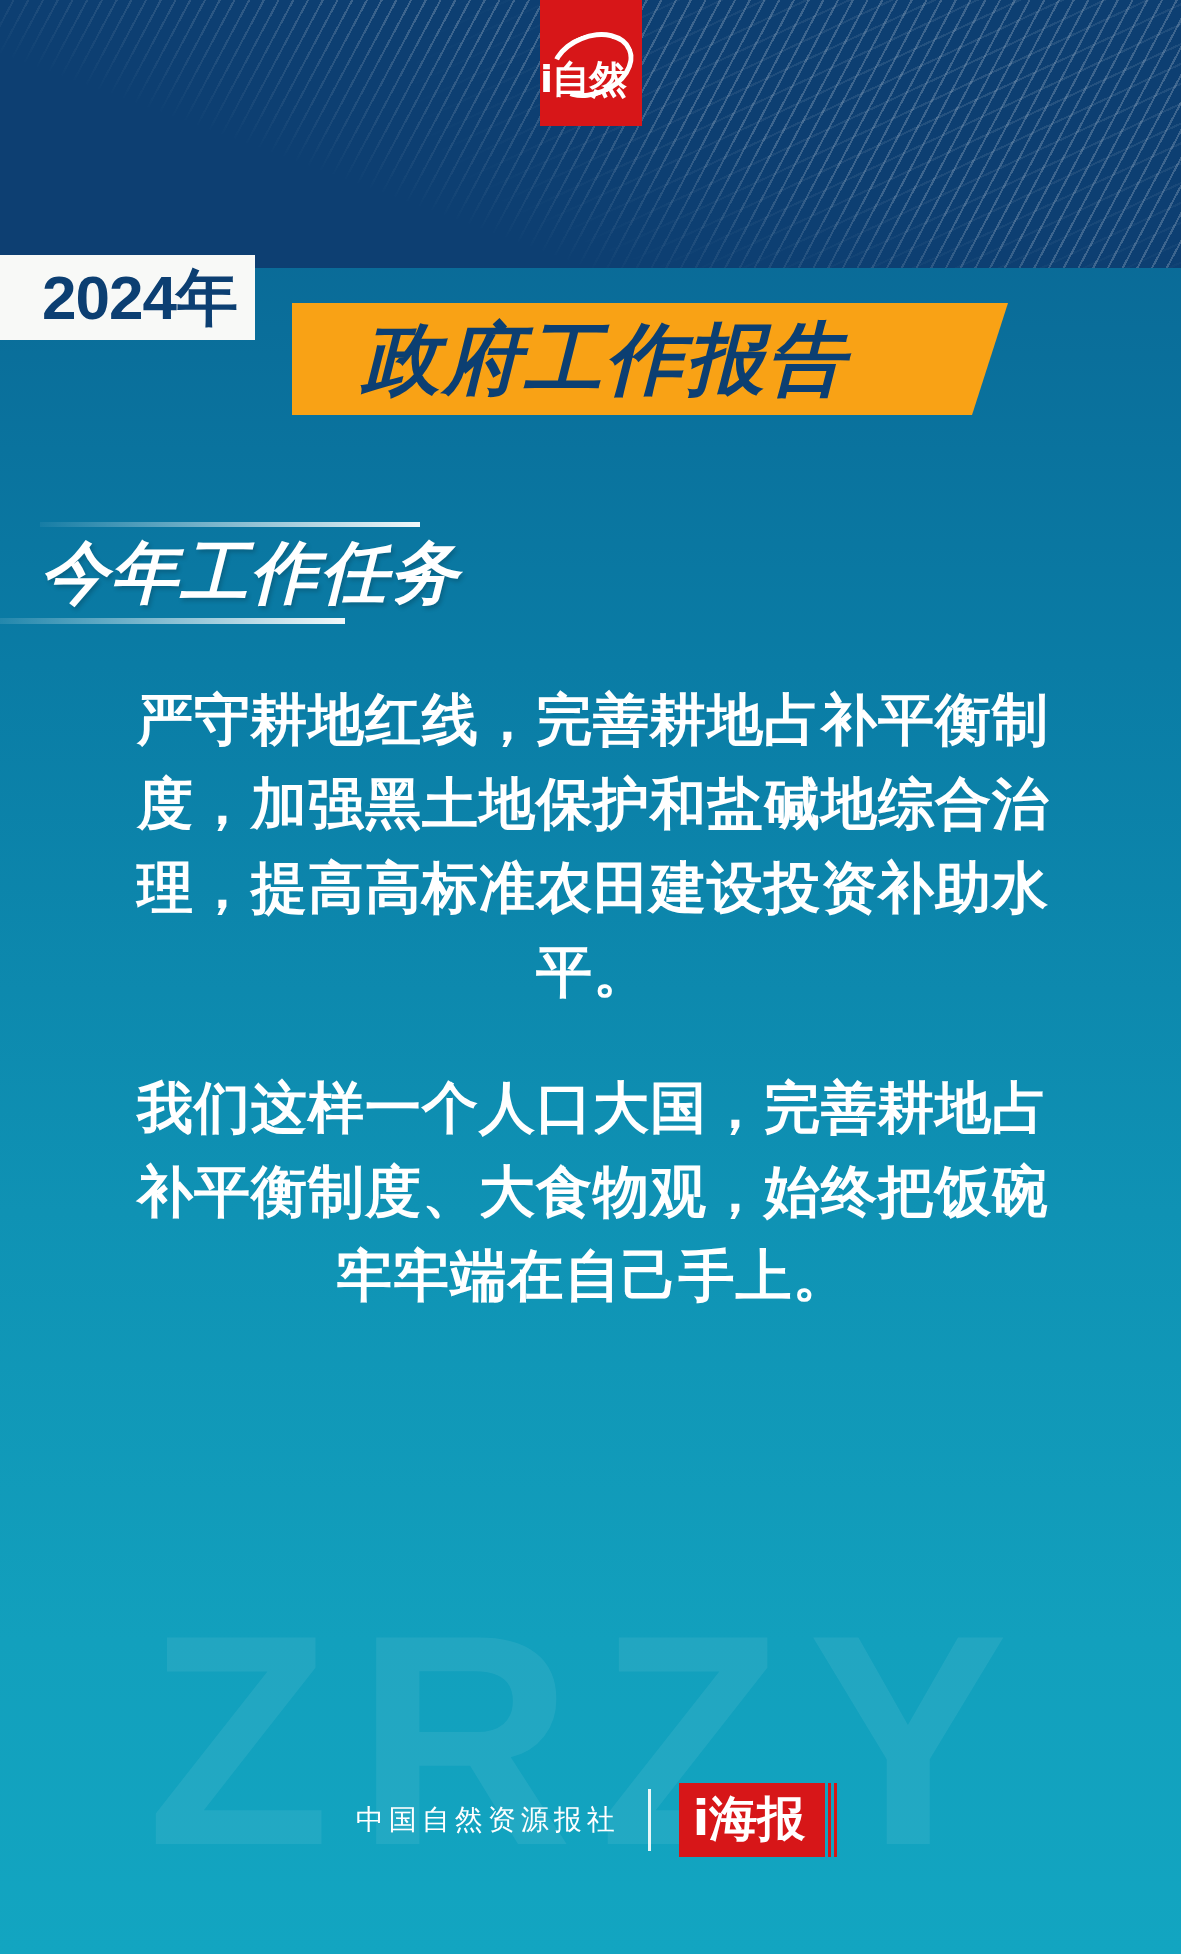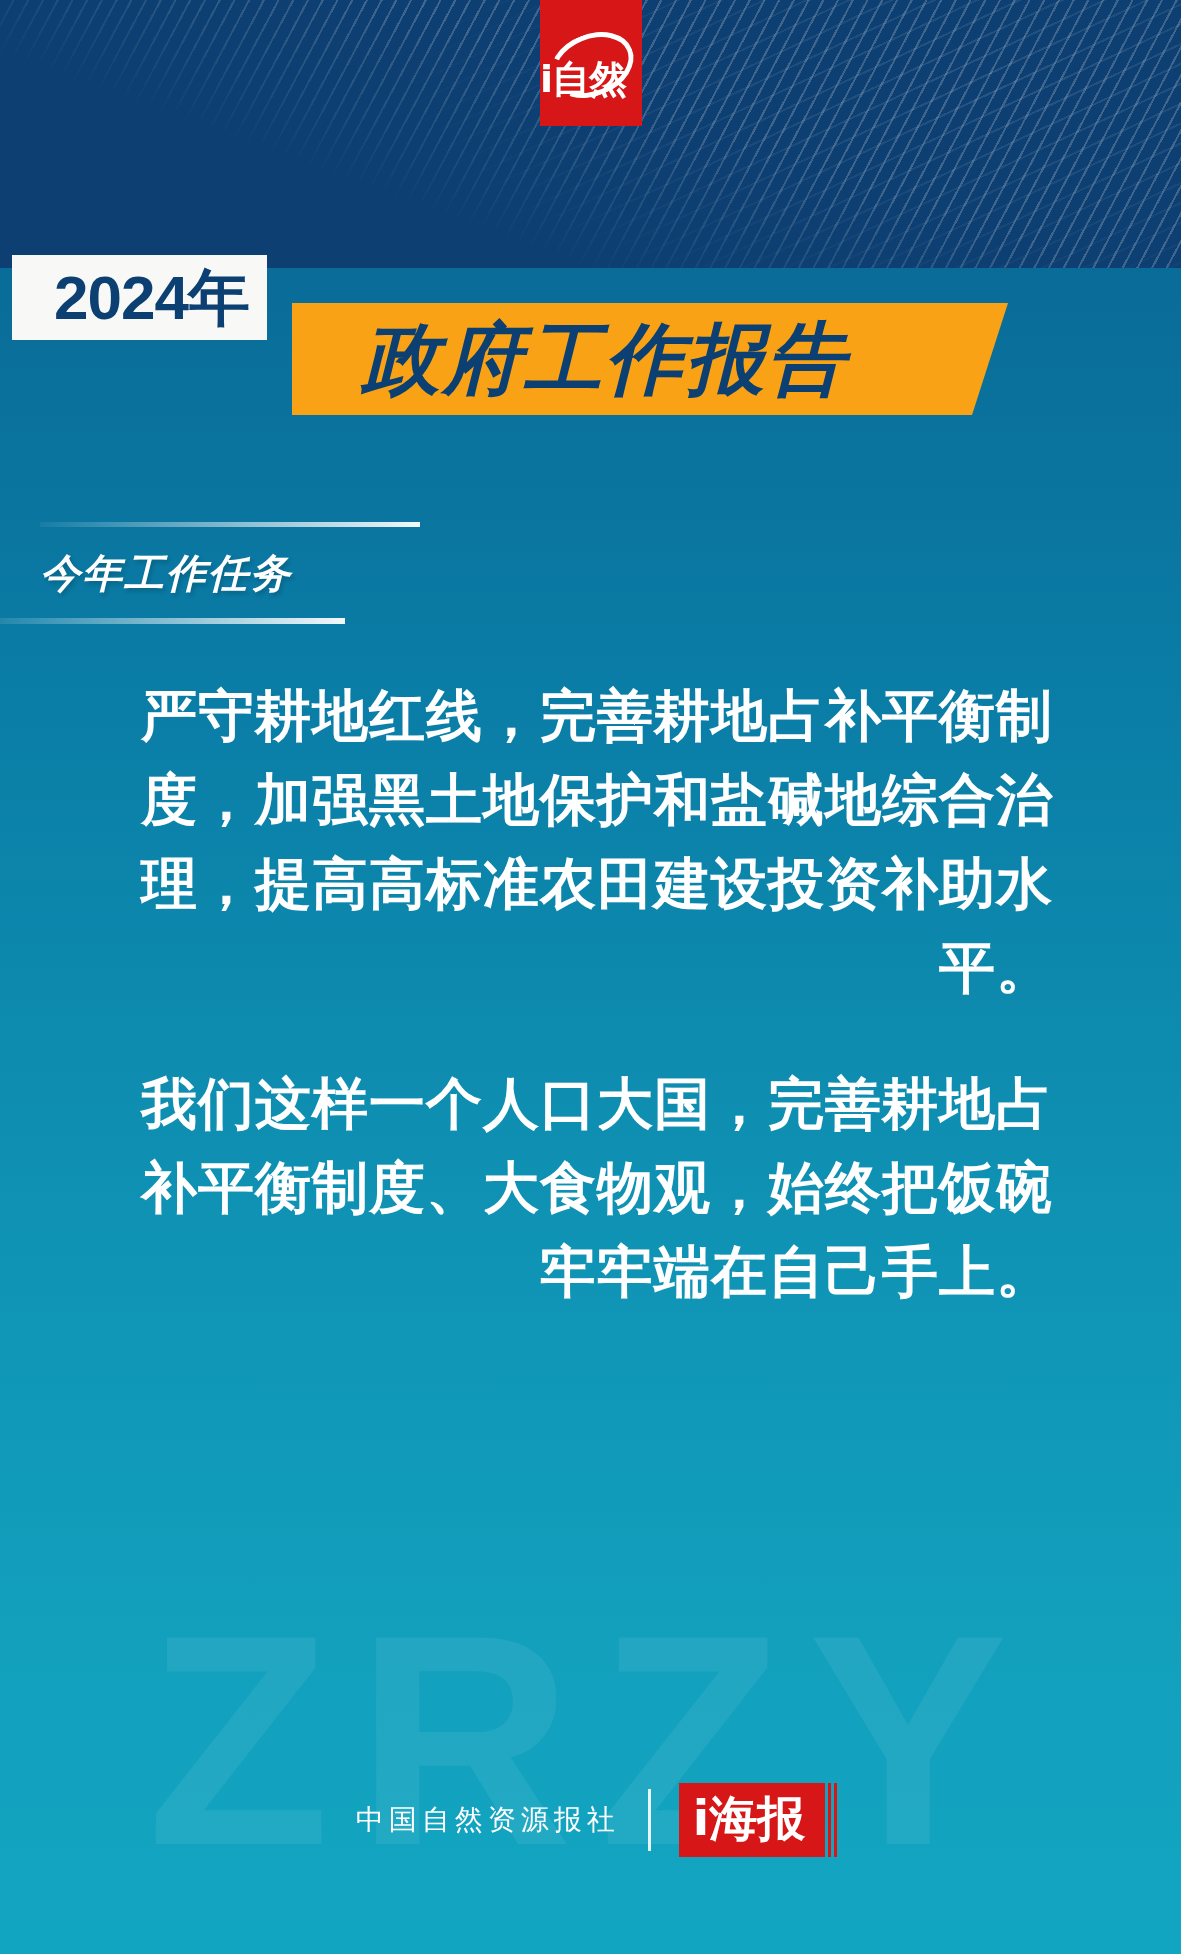--- a/index.html
+++ b/index.html
@@ -69,21 +69,21 @@
     position:absolute;left:0;right:0;top:60px;
     text-align:left;color:#fff;font-size:38px;font-weight:bold;
     font-family:"DejaVu Sans","Liberation Sans",sans-serif;
     line-height:1;letter-spacing:-1px;
   }
 
   
   .year-box{
     position:absolute;left:0;top:255px;width:255px;height:85px;
     background:#f8f9f7;z-index:6;
-    display:flex;align-items:center;justify-content:center;margin-left:12px;
+    display:flex;align-items:center;justify-content:center;
   }
   .year-box .year{
     color:#0c3f72;font-size:62px;font-weight:bold;line-height:1;
     font-family:"Liberation Sans",sans-serif;letter-spacing:-1px;
     margin-left:24px;
   }
 
   
   .gov-banner{
     position:absolute;left:292px;top:303px;width:716px;height:112px;
@@ -103,37 +103,37 @@
   .sec-line-top{
     position:absolute;left:40px;top:22px;width:380px;height:5px;
     background:linear-gradient(90deg,rgba(255,255,255,0.05),rgba(255,255,255,0.95));
   }
   .sec-line-bot{
     position:absolute;left:0px;top:118px;width:345px;height:6px;
     background:linear-gradient(90deg,rgba(255,255,255,0.10),rgba(255,255,255,0.95));
   }
   .sec-title{
     position:absolute;left:40px;top:36px;
-    color:#ffffff;font-size:40px;font-weight:bold;font-style:italic;
+    color:#ffffff;font-size:68px;font-weight:bold;font-style:italic;
     line-height:74px;letter-spacing:2px;
     font-family:"DejaVu Sans","Liberation Sans",sans-serif;
     text-shadow:2px 3px 4px rgba(0,0,0,0.18);
     white-space:nowrap;
   }
 
   
   .body-wrap{
     position:absolute;left:133px;top:678px;width:920px;z-index:3;
   }
   .para{
     color:#ffffff;font-size:56px;font-weight:bold;
     line-height:84px;letter-spacing:1px;
-    font-family:Liberation Mono, monospace;
+    font-family:Liberation Sans, sans-serif;
     margin:0 0 52px 0;
-    text-align:right;
+    text-align:center;
   }
   .para:last-child{margin-bottom:0;}
 
   
   .footer{
     position:absolute;left:0;bottom:88px;width:1181px;height:92px;
     display:flex;align-items:center;justify-content:center;gap:28px;z-index:6;
   }
   .footer .pub{
     color:#ffffff;font-size:28px;letter-spacing:5px;font-weight:normal;

